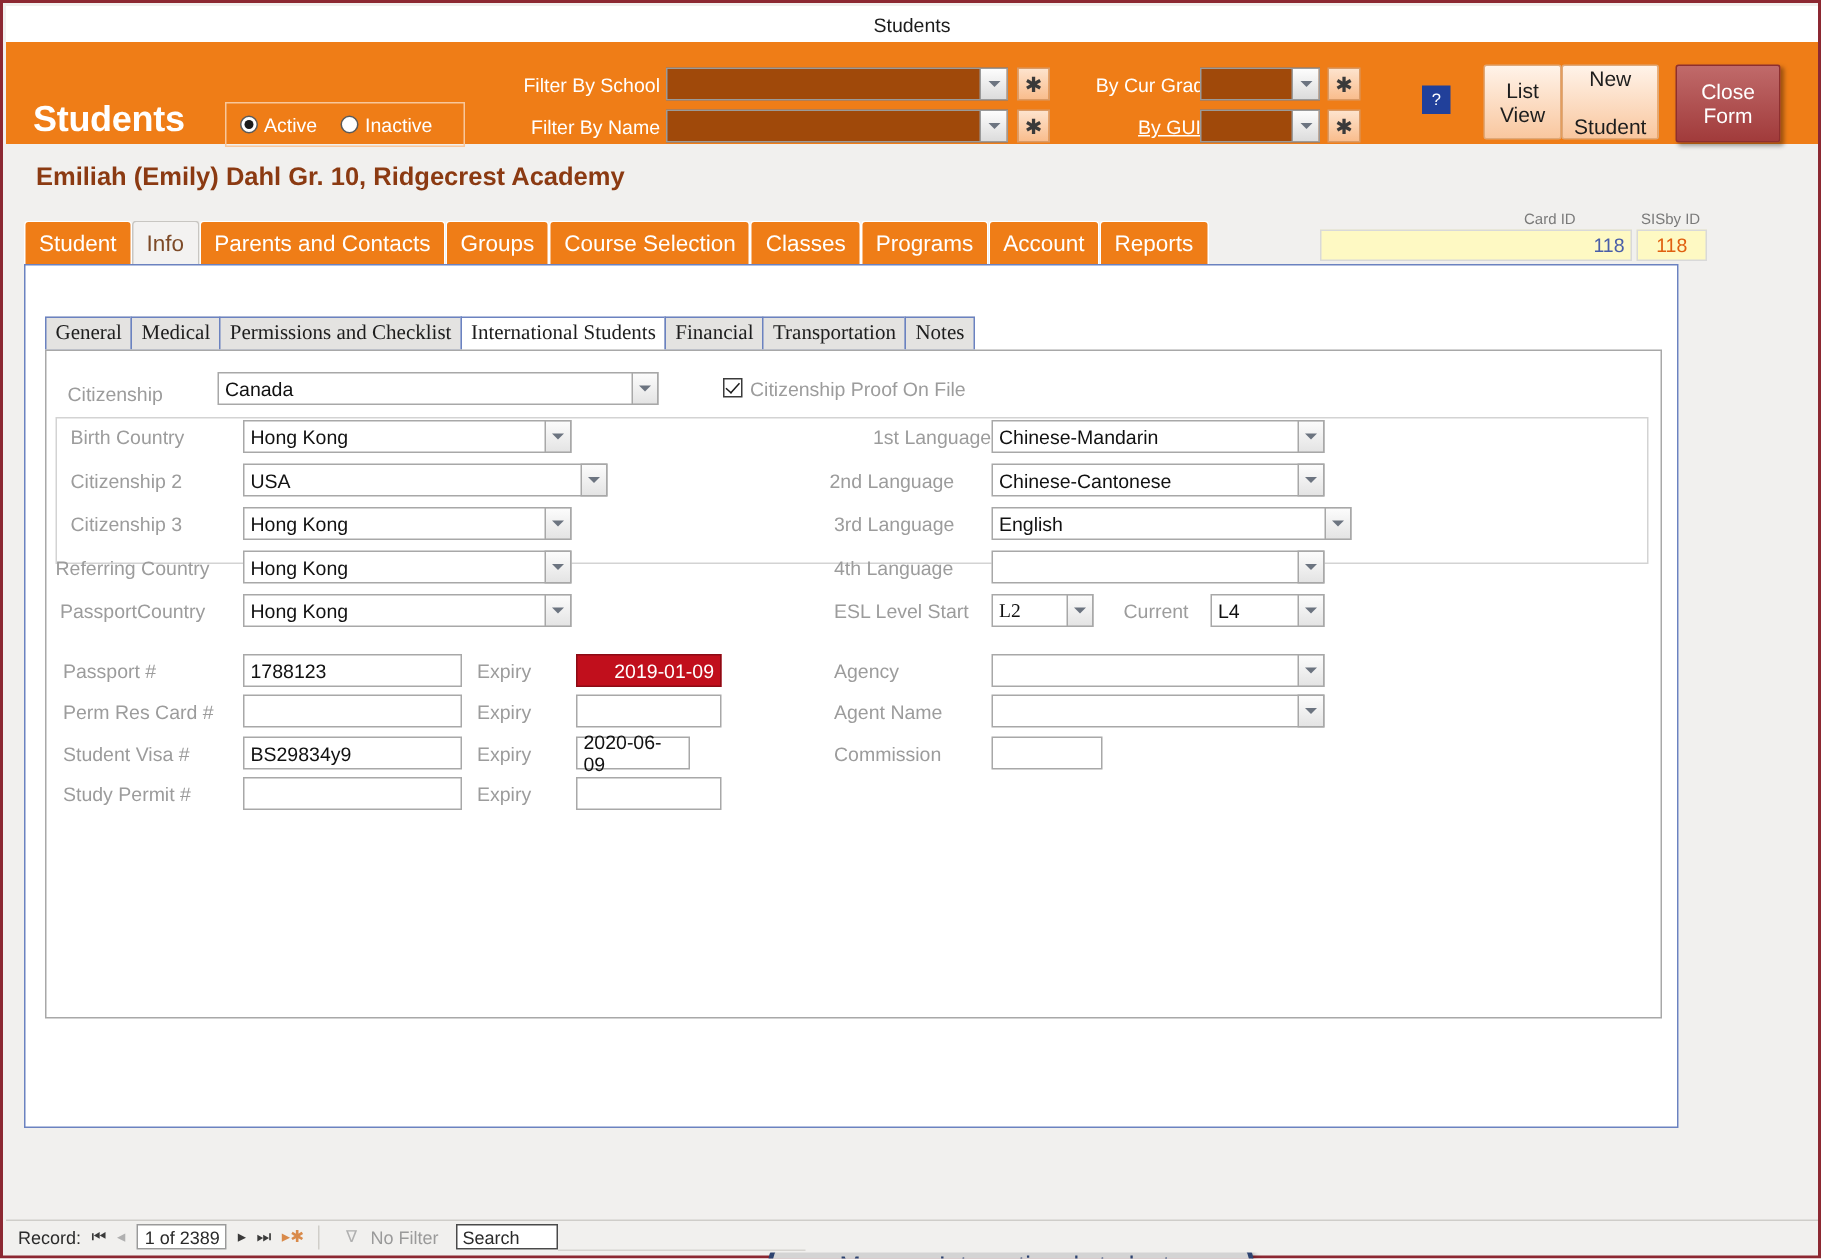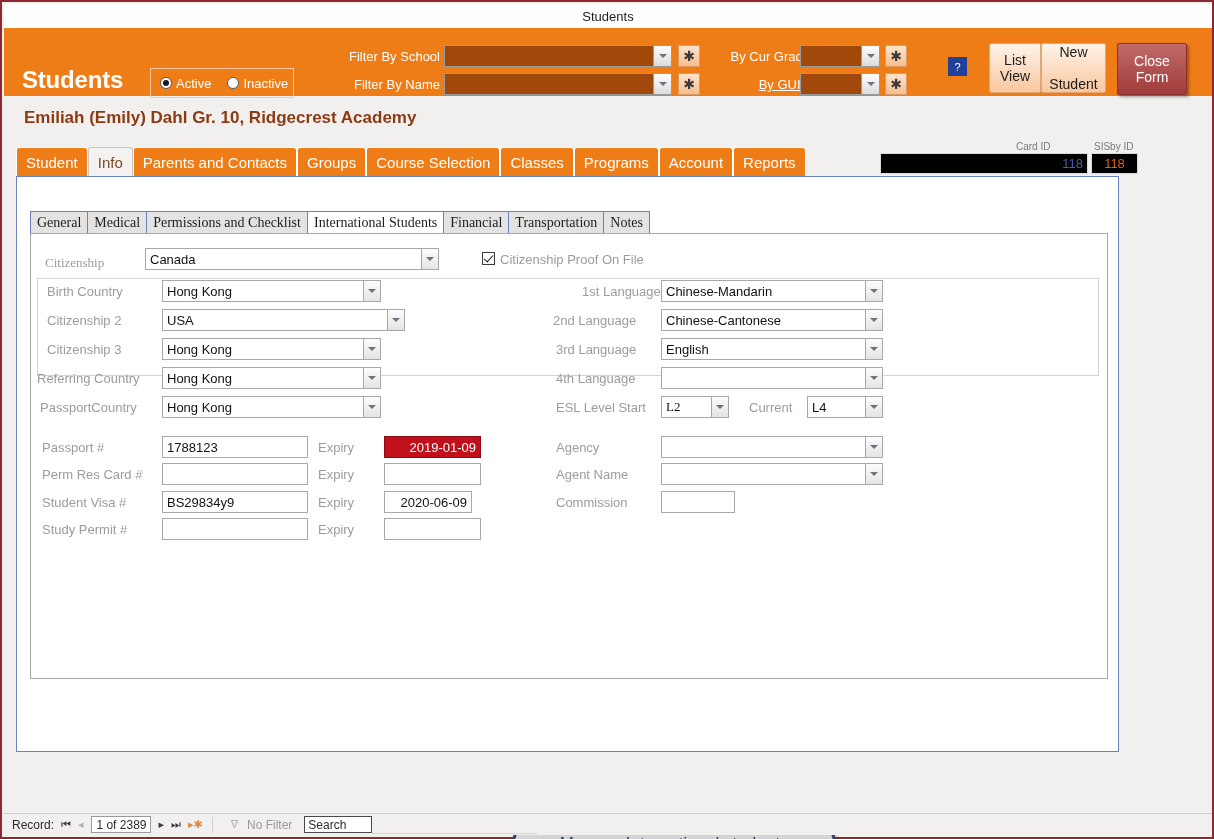--- a/index.html
+++ b/index.html
@@ -38,21 +38,21 @@
     width: 1208px; height: 68px;
     background: #ef7d17;
   }
   .header-title {
     position: absolute; left: 18px; top: 38px;
     font-size: 24px; font-weight: bold; color: #ffffff;
     letter-spacing: -0.2px;
   }
   .radio-group {
     position: absolute; left: 146px; top: 40px;
-    width: 144px; height: 30px;
+    width: 160px; height: 30px;
     border: 1px solid #f8c79b;
     box-sizing: border-box;
     display: flex; align-items: center;
   }
   .radio-opt { display: flex; align-items: center; color: #fff; font-size: 13px; }
   .radio-opt:first-child { margin-left: 9px; }
   .radio-opt:last-child { margin-left: 16px; }
   .radio-dot {
     width: 12px; height: 12px; border-radius: 50%;
     background: #ffffff; border: 1px solid #5a5a5a;
@@ -147,21 +147,21 @@
     background: #f3f2f1; color: #7d4a28;
     border: 1px solid #c8c6c2; border-bottom: none;
   }
   
   .idbox-label {
     position: absolute; font-size: 10px; color: #7a7a7a;
   }
   .idbox {
     position: absolute; height: 21px;
     border: 1px solid #d9d9d9; box-sizing: border-box;
-    background: #000000;
+    background: #fef9c3;
     display: flex; align-items: center; justify-content: flex-end;
     padding-right: 4px;
     font-size: 13px;
   }
   
   .panel {
     position: absolute; left: 14px; top: 174px;
     width: 1103px; height: 576px;
     background: #ffffff;
     border: 1px solid #6b82c0;
@@ -406,21 +406,21 @@
       <div class="stab">Medical</div>
       <div class="stab">Permissions and Checklist</div>
       <div class="stab active">International Students</div>
       <div class="stab">Financial</div>
       <div class="stab">Transportation</div>
       <div class="stab">Notes</div>
     </div>
 
     <div class="groupbox">
 
-      <div class="flabel" style="left:14px; top:21px;font-family:Liberation Serif, serif;">Citizenship</div>
+      <div class="flabel" style="left:14px; top:21px;">Citizenship</div>
       <div class="fcombo" style="left:114px; top:14px; width:294px;">
         <span>Canada</span>
         <span class="arrow">
             <span class="chev"></span>
           </span>
       </div>
       <div class="chk" style="left:451px; top:18px;"></div>
       <div class="flabel" style="left:469px; top:18px; color:#9c9c9c;">Citizenship Proof On File</div>
 
       <div class="fieldgroup" style="left:6px; top:44px; width:1062px; height:98px;"></div>
@@ -471,21 +471,21 @@
       <div class="ftext right alert" style="left:353px; top:202px; width:97px;">2019-01-09</div>
 
       <div class="flabel" style="left:11px; top:233px;">Perm Res Card #</div>
       <div class="ftext" style="left:131px; top:229px; width:146px;"></div>
       <div class="flabel" style="left:287px; top:233px;">Expiry</div>
       <div class="ftext right" style="left:353px; top:229px; width:97px;"></div>
 
       <div class="flabel" style="left:11px; top:261px;">Student Visa #</div>
       <div class="ftext" style="left:131px; top:257px; width:146px;">BS29834y9</div>
       <div class="flabel" style="left:287px; top:261px;">Expiry</div>
-      <div class="ftext right" style="left:353px; top:257px; width:88px;">2020-06-09</div>
+      <div class="ftext right" style="left:353px; top:257px; width:76px;">2020-06-09</div>
 
       <div class="flabel" style="left:11px; top:288px;">Study Permit #</div>
       <div class="ftext" style="left:131px; top:284px; width:146px;"></div>
       <div class="flabel" style="left:287px; top:288px;">Expiry</div>
       <div class="ftext right" style="left:353px; top:284px; width:97px;"></div>
 
       <div class="flabel" style="left:525px; top:50px;margin-left:26px;">1st Language</div>
       <div class="fcombo" style="left:630px; top:46px; width:222px;">
         <span>Chinese-Mandarin</span>
         <span class="arrow">
@@ -495,21 +495,21 @@
 
       <div class="flabel" style="left:522px; top:79px;">2nd Language</div>
       <div class="fcombo" style="left:630px; top:75px; width:222px;">
         <span>Chinese-Cantonese</span>
         <span class="arrow">
             <span class="chev"></span>
           </span>
       </div>
 
       <div class="flabel" style="left:525px; top:108px;">3rd Language</div>
-      <div class="fcombo" style="left:630px; top:104px; width:222px;">
+      <div class="fcombo" style="left:630px; top:104px; width:240px;">
         <span>English</span>
         <span class="arrow">
             <span class="chev"></span>
           </span>
       </div>
 
       <div class="flabel" style="left:525px; top:137px;">4th Language</div>
       <div class="fcombo" style="left:630px; top:133px; width:222px;">
         <span></span>
         <span class="arrow">

